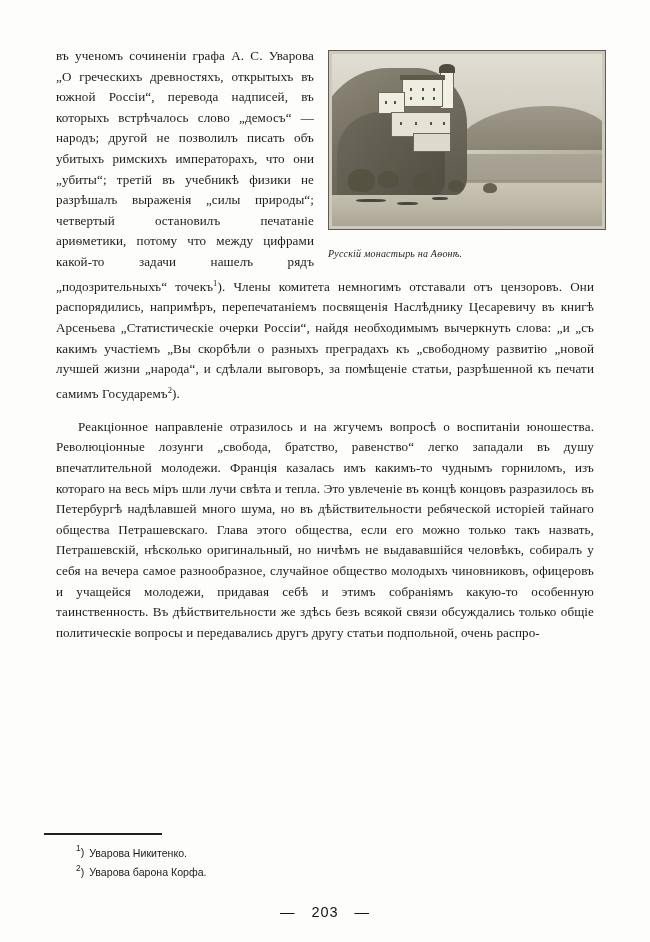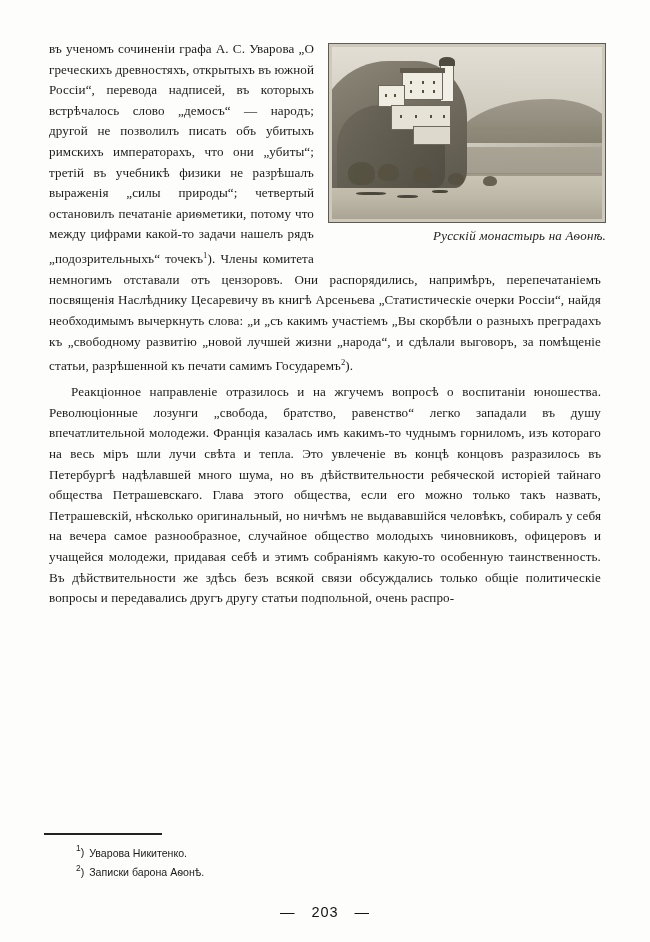--- a/index.html
+++ b/index.html
@@ -154,25 +154,25 @@
     opacity: .85;
   }
   
   .boat {
     position: absolute;
     height: 3px;
     background: #4a463a;
     border-radius: 40%;
   }
   .figure-caption {
-    margin-top: 3px;
-    text-align: right;
+    margin-top: 14px;
+    text-align: left;
     font-family: "Liberation Serif", serif;
     font-style: italic;
-    font-size: 13px;
+    font-size: 10px;
     color: #23221f;
     letter-spacing: 0.2px;
   }
   
   .footnote-area {
     position: absolute;
     left: 44px;
     bottom: 62px;
     width: 562px;
   }
@@ -200,21 +200,21 @@
     font-family: "Liberation Sans", sans-serif;
     font-size: 14.5px;
     letter-spacing: 1px;
     color: #141414;
   }
   .page-footer .dash { margin: 0 16px; }
   sup.fn {
     font-size: 8.6px;
     vertical-align: super;
   }
-  .tight { margin: 5px; }
+  .tight { margin: 12px; }
 </style>
 </head>
 <body>
 
 <div class="page">
 
   <div class="body-text">
 
     <div class="figure">
       <div class="figure-frame">
@@ -271,21 +271,21 @@
 
     <p class="para-indent tight">Реакціонное направленіе отразилось и на жгучемъ вопросѣ о воспитаніи юношества. Революціонные лозунги „свобода, братство, равенство“ легко западали въ душу впечатлительной молодежи. Франція казалась имъ какимъ-то чуднымъ горниломъ, изъ котораго на весь міръ шли лучи свѣта и тепла. Это увлеченіе въ концѣ концовъ разразилось въ Петербургѣ надѣлавшей много шума, но въ дѣйствительности ребяческой исторіей тайнаго общества Петрашевскаго. Глава этого общества, если его можно только такъ назвать, Петрашевскій, нѣсколько оригинальный, но ничѣмъ не выдававшійся человѣкъ, собиралъ у себя на вечера самое разнообразное, случайное общество молодыхъ чиновниковъ, офицеровъ и учащейся молодежи, придавая себѣ и этимъ собраніямъ какую-то особенную таинственность. Въ дѣйствительности же здѣсь безъ всякой связи обсуждались только общіе политическіе вопросы и передавались другъ другу статьи подпольной, очень распро-</p>
   </div>
 
   <div class="footnote-area">
     <div class="footnote-rule"></div>
     <div class="footnote">
       <span class="fmark"><sup>1</sup><span>)</span></span><span>Уварова Никитенко.</span>
     </div>
     <div class="footnote">
-      <span class="fmark"><sup>2</sup><span>)</span></span><span>Записки барона Аѳонѣ.</span>
+      <span class="fmark"><sup>2</sup><span>)</span></span><span>Уварова барона Корфа.</span>
     </div>
   </div>
 
   <div class="page-footer">
     <span class="dash">—</span><span>203</span><span class="dash">—</span>
   </div>
 
 </div>
 
 </body></html>

